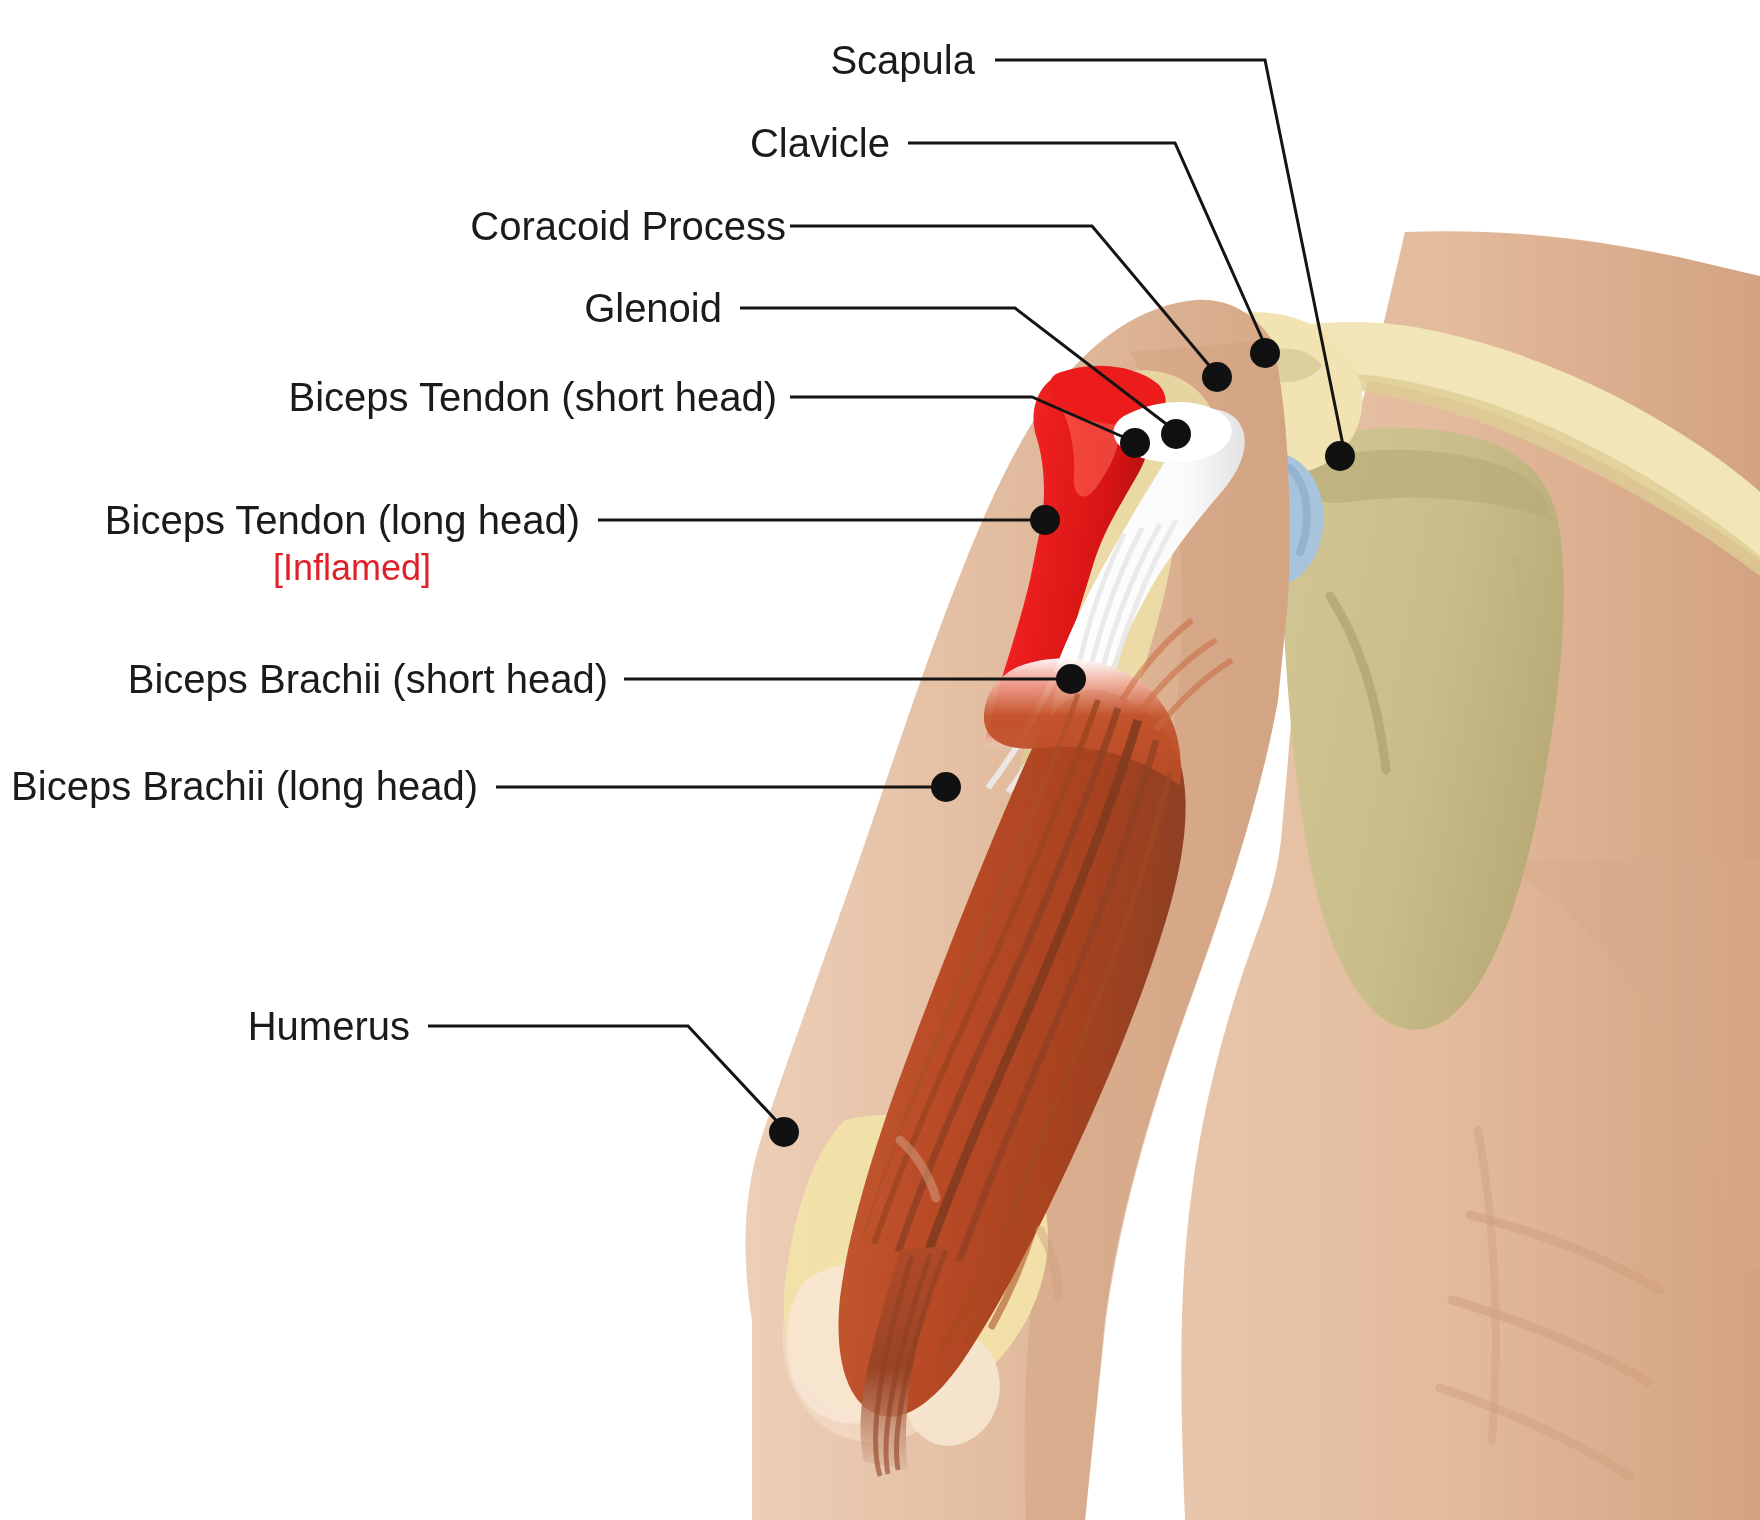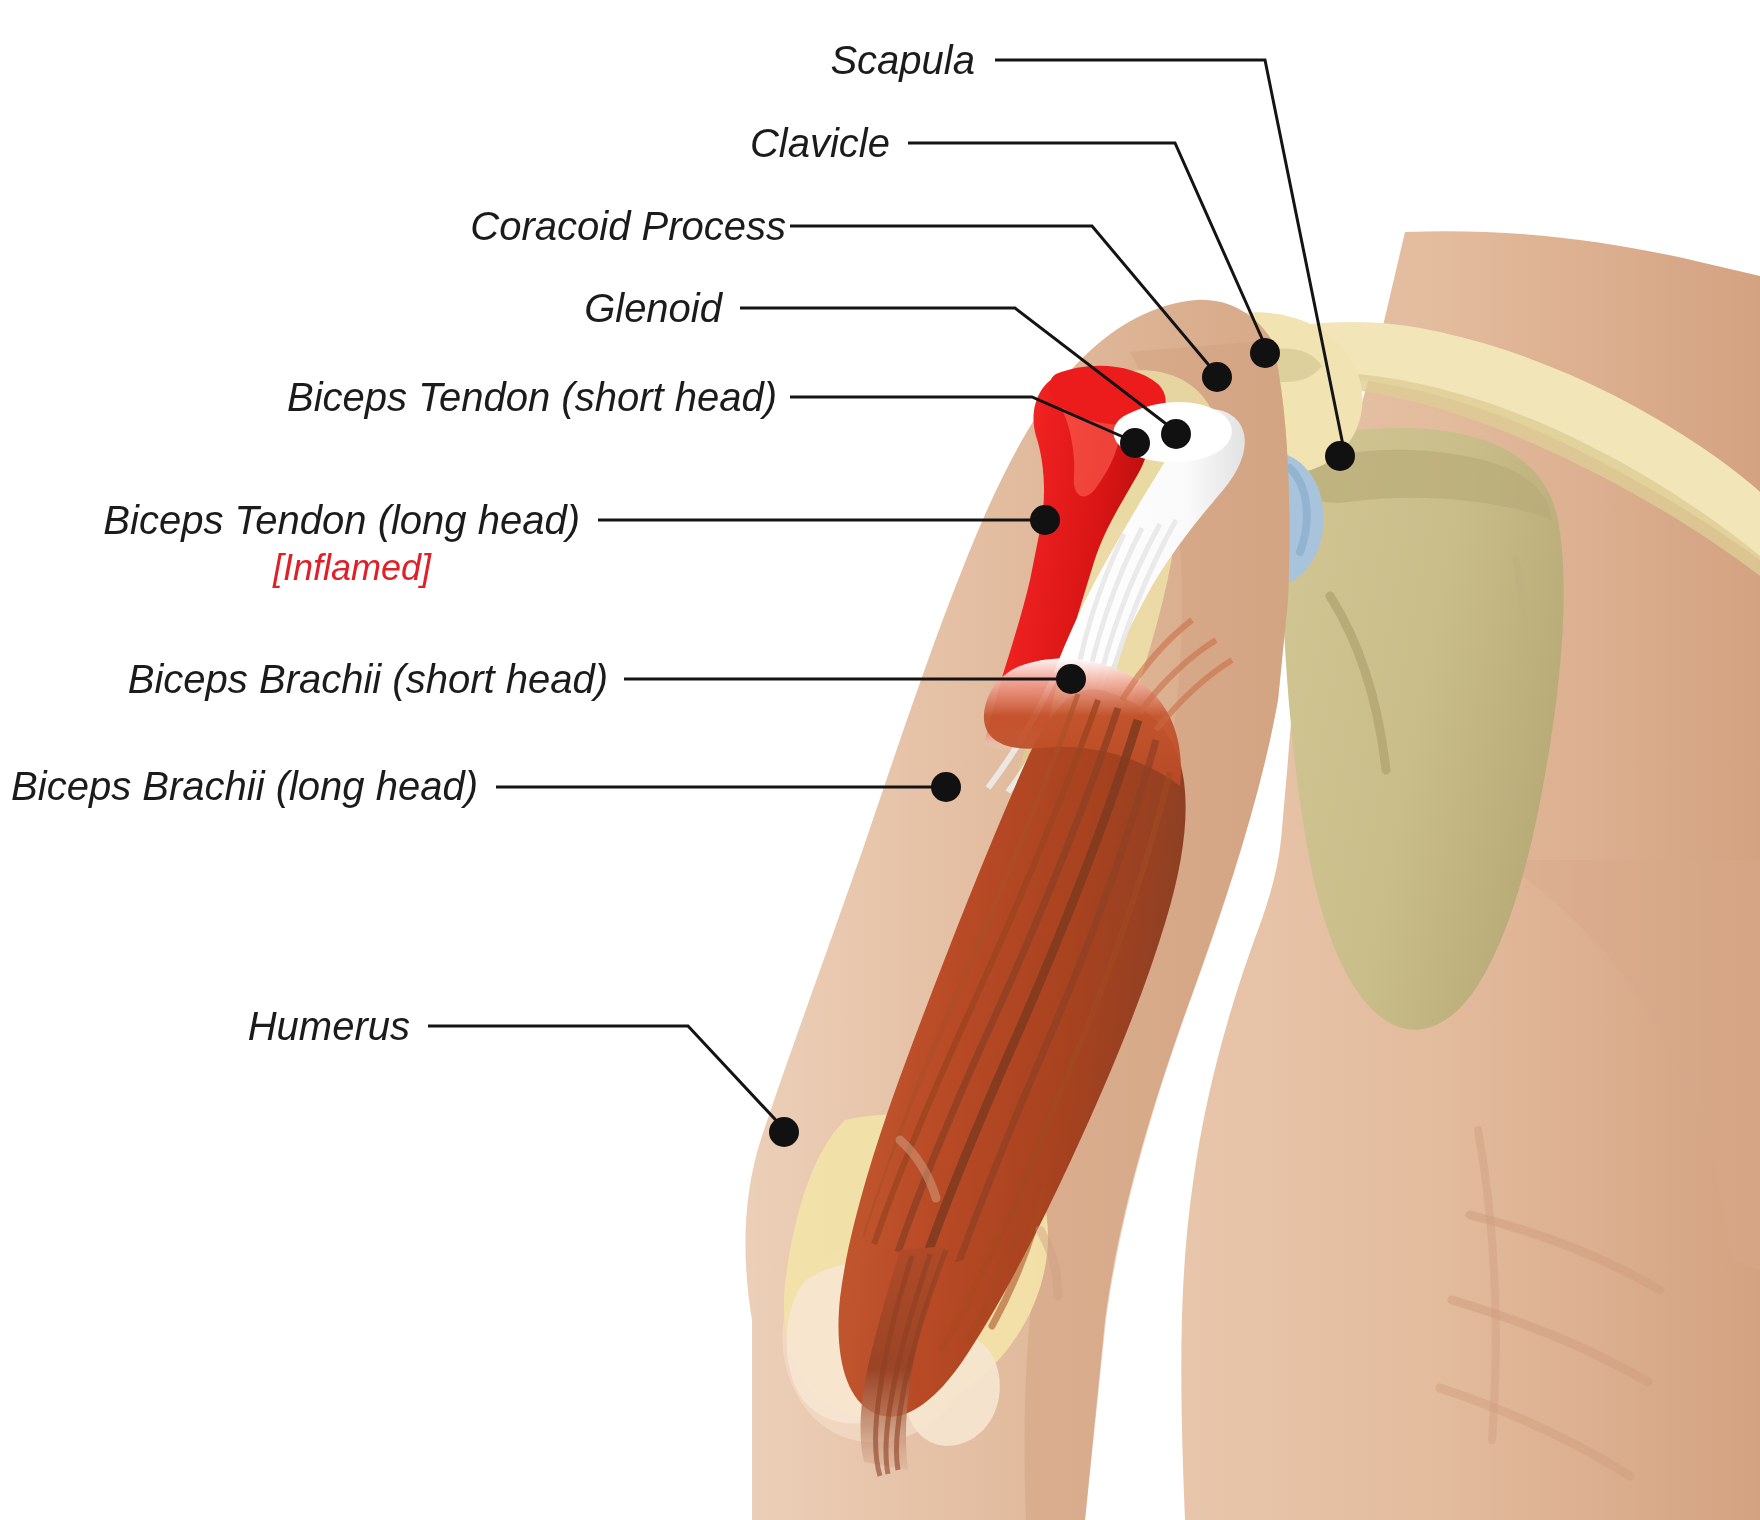--- a/index.html
+++ b/index.html
@@ -7,21 +7,20 @@
     padding: 0;
     background: #ffffff;
   }
   #page {
     position: relative;
     width: 1760px;
     height: 1520px;
     background: #ffffff;
     overflow: hidden;
     font-family: "Liberation Sans", sans-serif;
-    font-style: italic;
   }
   #scene { position: absolute; inset: 0; width: 1760px; height: 1520px; }
   .lbl {
     font-family: "Liberation Sans", sans-serif;
     font-size: 40px;
     fill: #1b1b1b;
   }
   .lbl-sub {
     font-family: "Liberation Sans", sans-serif;
     font-size: 36px;

